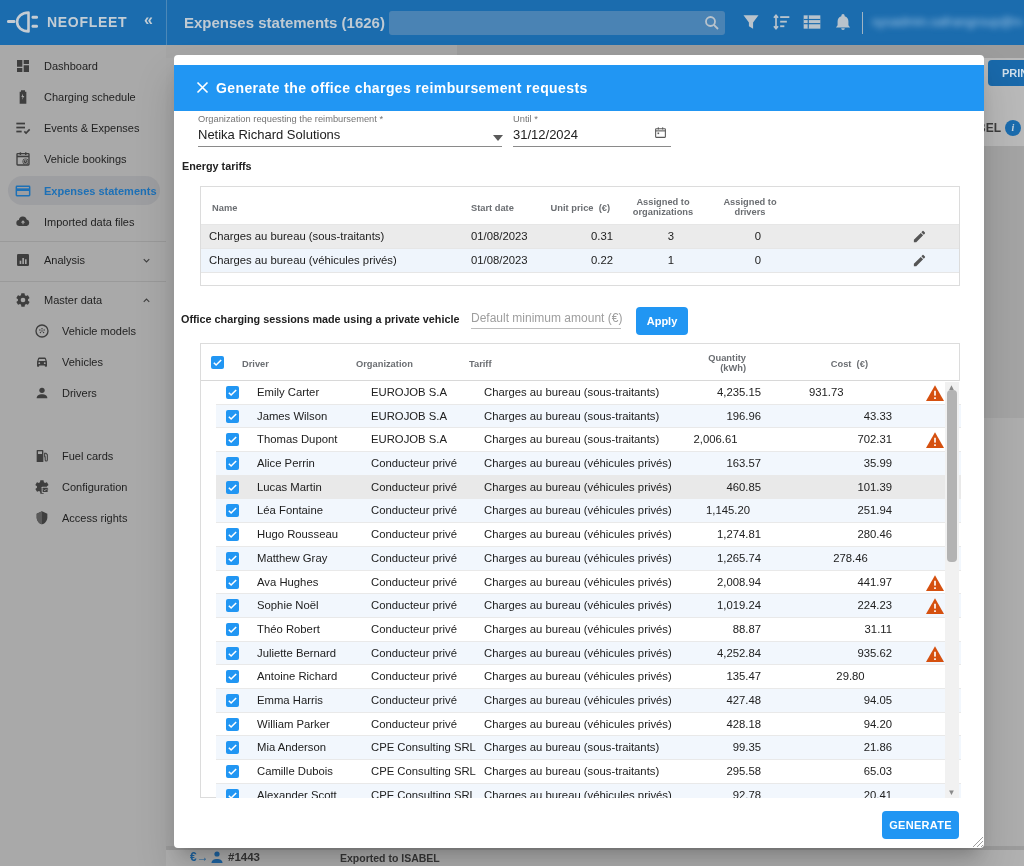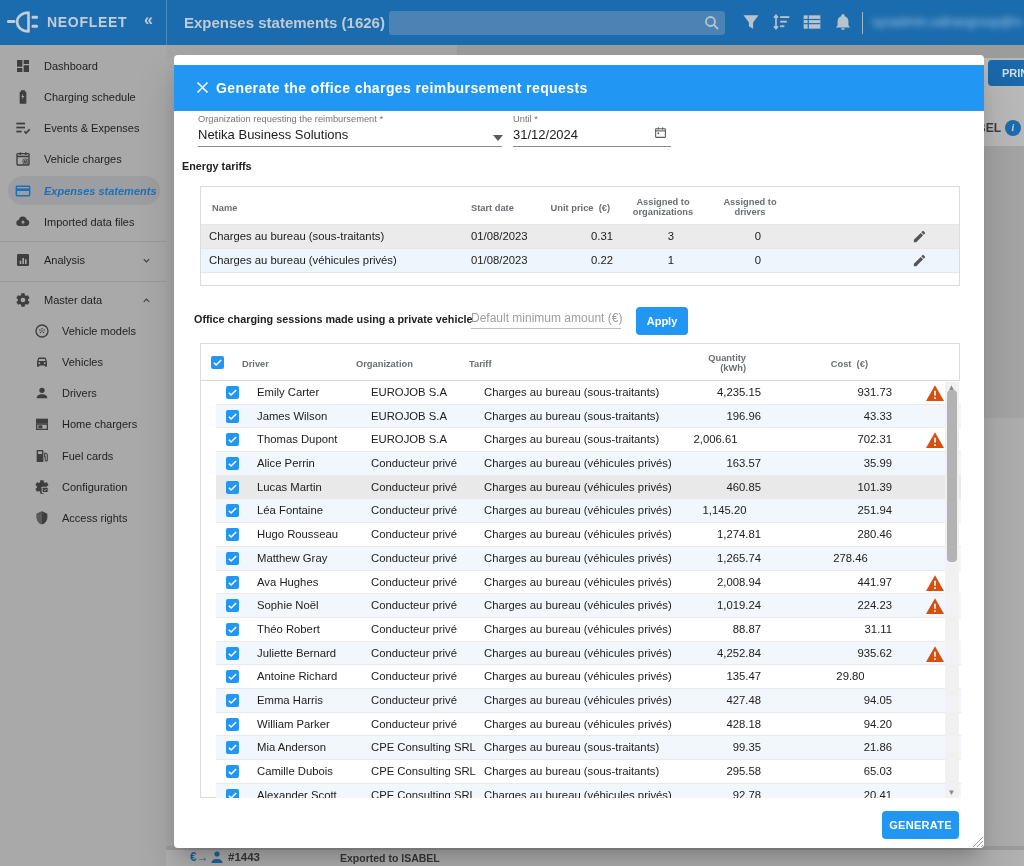--- a/index.html
+++ b/index.html
@@ -18,21 +18,21 @@
 .tbicon { position:absolute; top:12px; width:20px; height:20px; }
 #sep2 { position:absolute; left:862px; top:12px; width:1px; height:22px; background:#9fb4c4; }
 #useremail { position:absolute; left:872px; top:14px; width:150px; height:17px; font-size:13px; color:#a6c8e6; filter:blur(3.2px); white-space:nowrap; overflow:hidden; }
 
 
 #sidebar { position:absolute; left:0; top:45px; width:166px; height:821px; background:#a9a9a9; }
 .nav { position:absolute; left:0; width:166px; height:30px; }
 .nav .ic { position:absolute; left:15px; top:7px; width:16px; height:16px; }
 .nav .lb { position:absolute; left:44px; top:9px; font-size:11px; color:#1f1f1f; white-space:nowrap; }
 .nav .chev { position:absolute; left:141px; top:10px; width:11px; height:11px; }
-.nav.sel .lb { color:#1d70b6; font-weight:bold;font-style:italic; }
+.nav.sel .lb { color:#1d70b6; font-weight:bold; }
 #selpill { position:absolute; left:8px; top:131px; width:152px; height:29px; border-radius:15px; background:#9d9ea1; }
 .nav.sub .ic { left:34px; }
 .nav.sub .lb { left:62px; }
 .navdiv { position:absolute; left:0; width:166px; height:1px; background:#9a9a9a; }
 
 
 #bg-topstrip-a { position:absolute; left:166px; top:45px; width:291px; height:13px; background:#a5a5a5; }
 #bg-topstrip-b { position:absolute; left:457px; top:45px; width:567px; height:13px; background:#9c9c9c; }
 #bg-right { position:absolute; left:984px; top:58px; width:40px; height:88px; background:#b9b9b9; }
 #bg-right-mid { position:absolute; left:984px; top:146px; width:40px; height:272px; background:#a4a4a4; }
@@ -160,21 +160,21 @@
   <div class="nav" style="top:99px">
     <svg class="ic" viewBox="0 0 24 24">
           <path d="M4 4h16a1 1 0 0 1 1 1v15a1 1 0 0 1-1 1H4a1 1 0 0 1-1-1V5a1 1 0 0 1 1-1z" fill="none" stroke="#3e3e3e" stroke-width="2"></path>
           <rect x="3" y="7" width="18" height="2.4" fill="#3e3e3e"></rect>
           <rect x="7" y="2" width="2.2" height="4" fill="#3e3e3e"></rect>
           <rect x="15" y="2" width="2.2" height="4" fill="#3e3e3e"></rect>
           <circle cx="15.8" cy="15.8" r="4.6" fill="#3e3e3e"></circle>
           <circle cx="15.8" cy="15.8" r="3.2" fill="none" stroke="#a9a9a9" stroke-width="1.1"></circle>
           <path d="M15.8 13.8v2l1.5 1" stroke="#a9a9a9" stroke-width="1.1" fill="none"></path>
         </svg>
-    <div class="lb">Vehicle charges</div>
+    <div class="lb">Vehicle bookings</div>
   </div>
   <div class="nav sel" style="top:131px">
     <svg class="ic" viewBox="0 0 24 24">
           <path d="M3 5h18a1 1 0 0 1 1 1v12a1 1 0 0 1-1 1H3a1 1 0 0 1-1-1V6a1 1 0 0 1 1-1z" fill="none" stroke="#1d70b6" stroke-width="2.2"></path>
           <rect x="2" y="8" width="20" height="4" fill="#1d70b6"></rect>
         </svg>
     <div class="lb">Expenses statements</div>
   </div>
   <div class="nav" style="top:162px">
     <svg class="ic" viewBox="0 0 24 24">
@@ -226,28 +226,20 @@
           <circle cx="16.1" cy="13.7" r="1.35" fill="#a9a9a9"></circle>
         </svg>
     <div class="lb">Vehicles</div>
   </div>
   <div class="nav sub" style="top:333px">
     <svg class="ic" viewBox="0 0 24 24">
           <circle cx="12" cy="8" r="4" fill="#3e3e3e"></circle>
           <path d="M4 20c0-4 3.5-6 8-6s8 2 8 6z" fill="#3e3e3e"></path>
         </svg>
     <div class="lb">Drivers</div>
-  </div>
-  <div class="nav sub" style="top:364px">
-    <svg class="ic" viewBox="0 0 24 24">
-          <path d="M3 4h18v7H3z" fill="#3e3e3e"></path>
-          <path d="M4 12h16v8H4z" fill="none" stroke="#3e3e3e" stroke-width="2"></path>
-          <rect x="6.5" y="14" width="6" height="4.5" fill="#3e3e3e"></rect>
-        </svg>
-    <div class="lb">Home chargers</div>
   </div>
   <div class="nav sub" style="top:396px">
     <svg class="ic" viewBox="0 0 24 24">
           <path d="M5 3h8a1 1 0 0 1 1 1v17H4V4a1 1 0 0 1 1-1z" fill="#3e3e3e"></path>
           <rect x="6" y="5" width="6" height="4" fill="#a9a9a9"></rect>
           <path d="M16 8h2l2 2v8a1.6 1.6 0 0 1-3.2 0v-5H16z" fill="none" stroke="#3e3e3e" stroke-width="1.6"></path>
         </svg>
     <div class="lb">Fuel cards</div>
   </div>
   <div class="nav sub" style="top:427px">
@@ -288,21 +280,21 @@
 
 <div id="modal">
   <div id="mhead">
     <svg id="mclose" viewBox="0 0 24 24">
           <path d="M4 4l16 16 M20 4L4 20" stroke="#fff" stroke-width="2.6"></path>
         </svg>
     <div id="mtitle">Generate the office charges reimbursement requests</div>
   </div>
 
   <div class="flabel" style="left:24px; top:59px">Organization requesting the reimbursement *</div>
-  <div class="fvalue" style="left:24px; top:72px">Netika Business Solutions</div>
+  <div class="fvalue" style="left:24px; top:72px">Netika Richard Solutions</div>
   <svg class="abs" style="left:319px; top:80px" width="10" height="6" viewBox="0 0 10 6">
         <path d="M0 0l5 6 5-6z" fill="#5a5a5a"></path>
       </svg>
   <div class="funder" style="left:24px; top:91px; width:304px"></div>
   <div class="flabel" style="left:339px; top:59px">Until *</div>
   <div class="fvalue" style="left:339px; top:72px">31/12/2024</div>
   <svg class="abs" style="left:480px; top:71px" width="13" height="13" viewBox="0 0 24 24">
         <path d="M4 5h16a1 1 0 0 1 1 1v14a1 1 0 0 1-1 1H4a1 1 0 0 1-1-1V6a1 1 0 0 1 1-1z" fill="none" stroke="#5a5a5a" stroke-width="2"></path>
         <rect x="3" y="8" width="18" height="2" fill="#5a5a5a"></rect>
         <rect x="7" y="2.5" width="2" height="4" fill="#5a5a5a"></rect>
@@ -335,21 +327,21 @@
       <div class="cell" style="left:339px; width:73px; text-align:right">0.22</div>
       <div class="cell" style="left:430px; width:80px; text-align:center">1</div>
       <div class="cell" style="left:517px; width:80px; text-align:center">0</div>
       <svg class="abs" style="left:711px; top:4px" width="15" height="15" viewBox="0 0 24 24">
             <path d="M3 17.2V21h3.8L17.8 10 14 6.2zM20.7 7.1a1 1 0 0 0 0-1.4l-2.4-2.4a1 1 0 0 0-1.4 0L15 5.2 18.8 9z" fill="#555"></path>
           </svg>
     </div>
     <div class="row" style="top:85px"></div>
   </div>
 
-  <div class="shead" style="left:20px; top:258px">Office charging sessions made using a private vehicle</div>
+  <div class="shead" style="left:7px; top:258px">Office charging sessions made using a private vehicle</div>
   <div class="fvalue" style="left:297px; top:256px; color:#9e9e9e; font-size:12px">Default minimum amount (€)</div>
   <div class="funder" style="left:297px; top:273px; width:150px; background:#bdbdbd"></div>
   <div id="applybtn">Apply</div>
 
   <div id="btable">
         <div id="bthead">
           <div class="cb">
             <svg width="11" height="11" viewBox="0 0 24 24">
               <path d="M4 12.5l5 5 11-11" stroke="#fff" stroke-width="3.4" fill="none"></path>
             </svg>
@@ -364,21 +356,21 @@
           <div class="brow ">
             <div class="cb">
               <svg width="11" height="11" viewBox="0 0 24 24">
                 <path d="M4 12.5l5 5 11-11" stroke="#fff" stroke-width="3.4" fill="none"></path>
               </svg>
             </div>
             <div class="c" style="left:41px">Emily Carter</div>
             <div class="c" style="left:155px">EUROJOB S.A</div>
             <div class="c" style="left:268px">Charges au bureau (sous-traitants)</div>
             <div class="c" style="left:454px; width:91px; text-align:right">4,235.15</div>
-            <div class="c" style="left:593px; width:83px; text-align:right">931.73</div>
+            <div class="c" style="left:593px; width:83px; ">931.73</div>
             <svg class="warn" width="18" height="16" viewBox="0 0 24 21">
               <path d="M12 0L24 21H0Z" fill="#d5500f"></path>
               <rect x="10.9" y="7.5" width="2.2" height="6.5" fill="#fff"></rect>
               <rect x="10.9" y="16.2" width="2.2" height="2.3" fill="#fff"></rect>
             </svg>
             <span class="warnnum">1</span>
           </div>
           <div class="brow alt">
             <div class="cb">
               <svg width="11" height="11" viewBox="0 0 24 24">
@@ -435,21 +427,21 @@
           </div>
           <div class="brow alt">
             <div class="cb">
               <svg width="11" height="11" viewBox="0 0 24 24">
                 <path d="M4 12.5l5 5 11-11" stroke="#fff" stroke-width="3.4" fill="none"></path>
               </svg>
             </div>
             <div class="c" style="left:41px">Léa Fontaine</div>
             <div class="c" style="left:155px">Conducteur privé</div>
             <div class="c" style="left:268px">Charges au bureau (véhicules privés)</div>
-            <div class="c" style="left:454px; width:109px; text-align:center">1,145.20</div>
+            <div class="c" style="left:454px; width:80px; text-align:right">1,145.20</div>
             <div class="c" style="left:593px; width:83px; text-align:right">251.94</div>
           </div>
           <div class="brow ">
             <div class="cb">
               <svg width="11" height="11" viewBox="0 0 24 24">
                 <path d="M4 12.5l5 5 11-11" stroke="#fff" stroke-width="3.4" fill="none"></path>
               </svg>
             </div>
             <div class="c" style="left:41px">Hugo Rousseau</div>
             <div class="c" style="left:155px">Conducteur privé</div>

